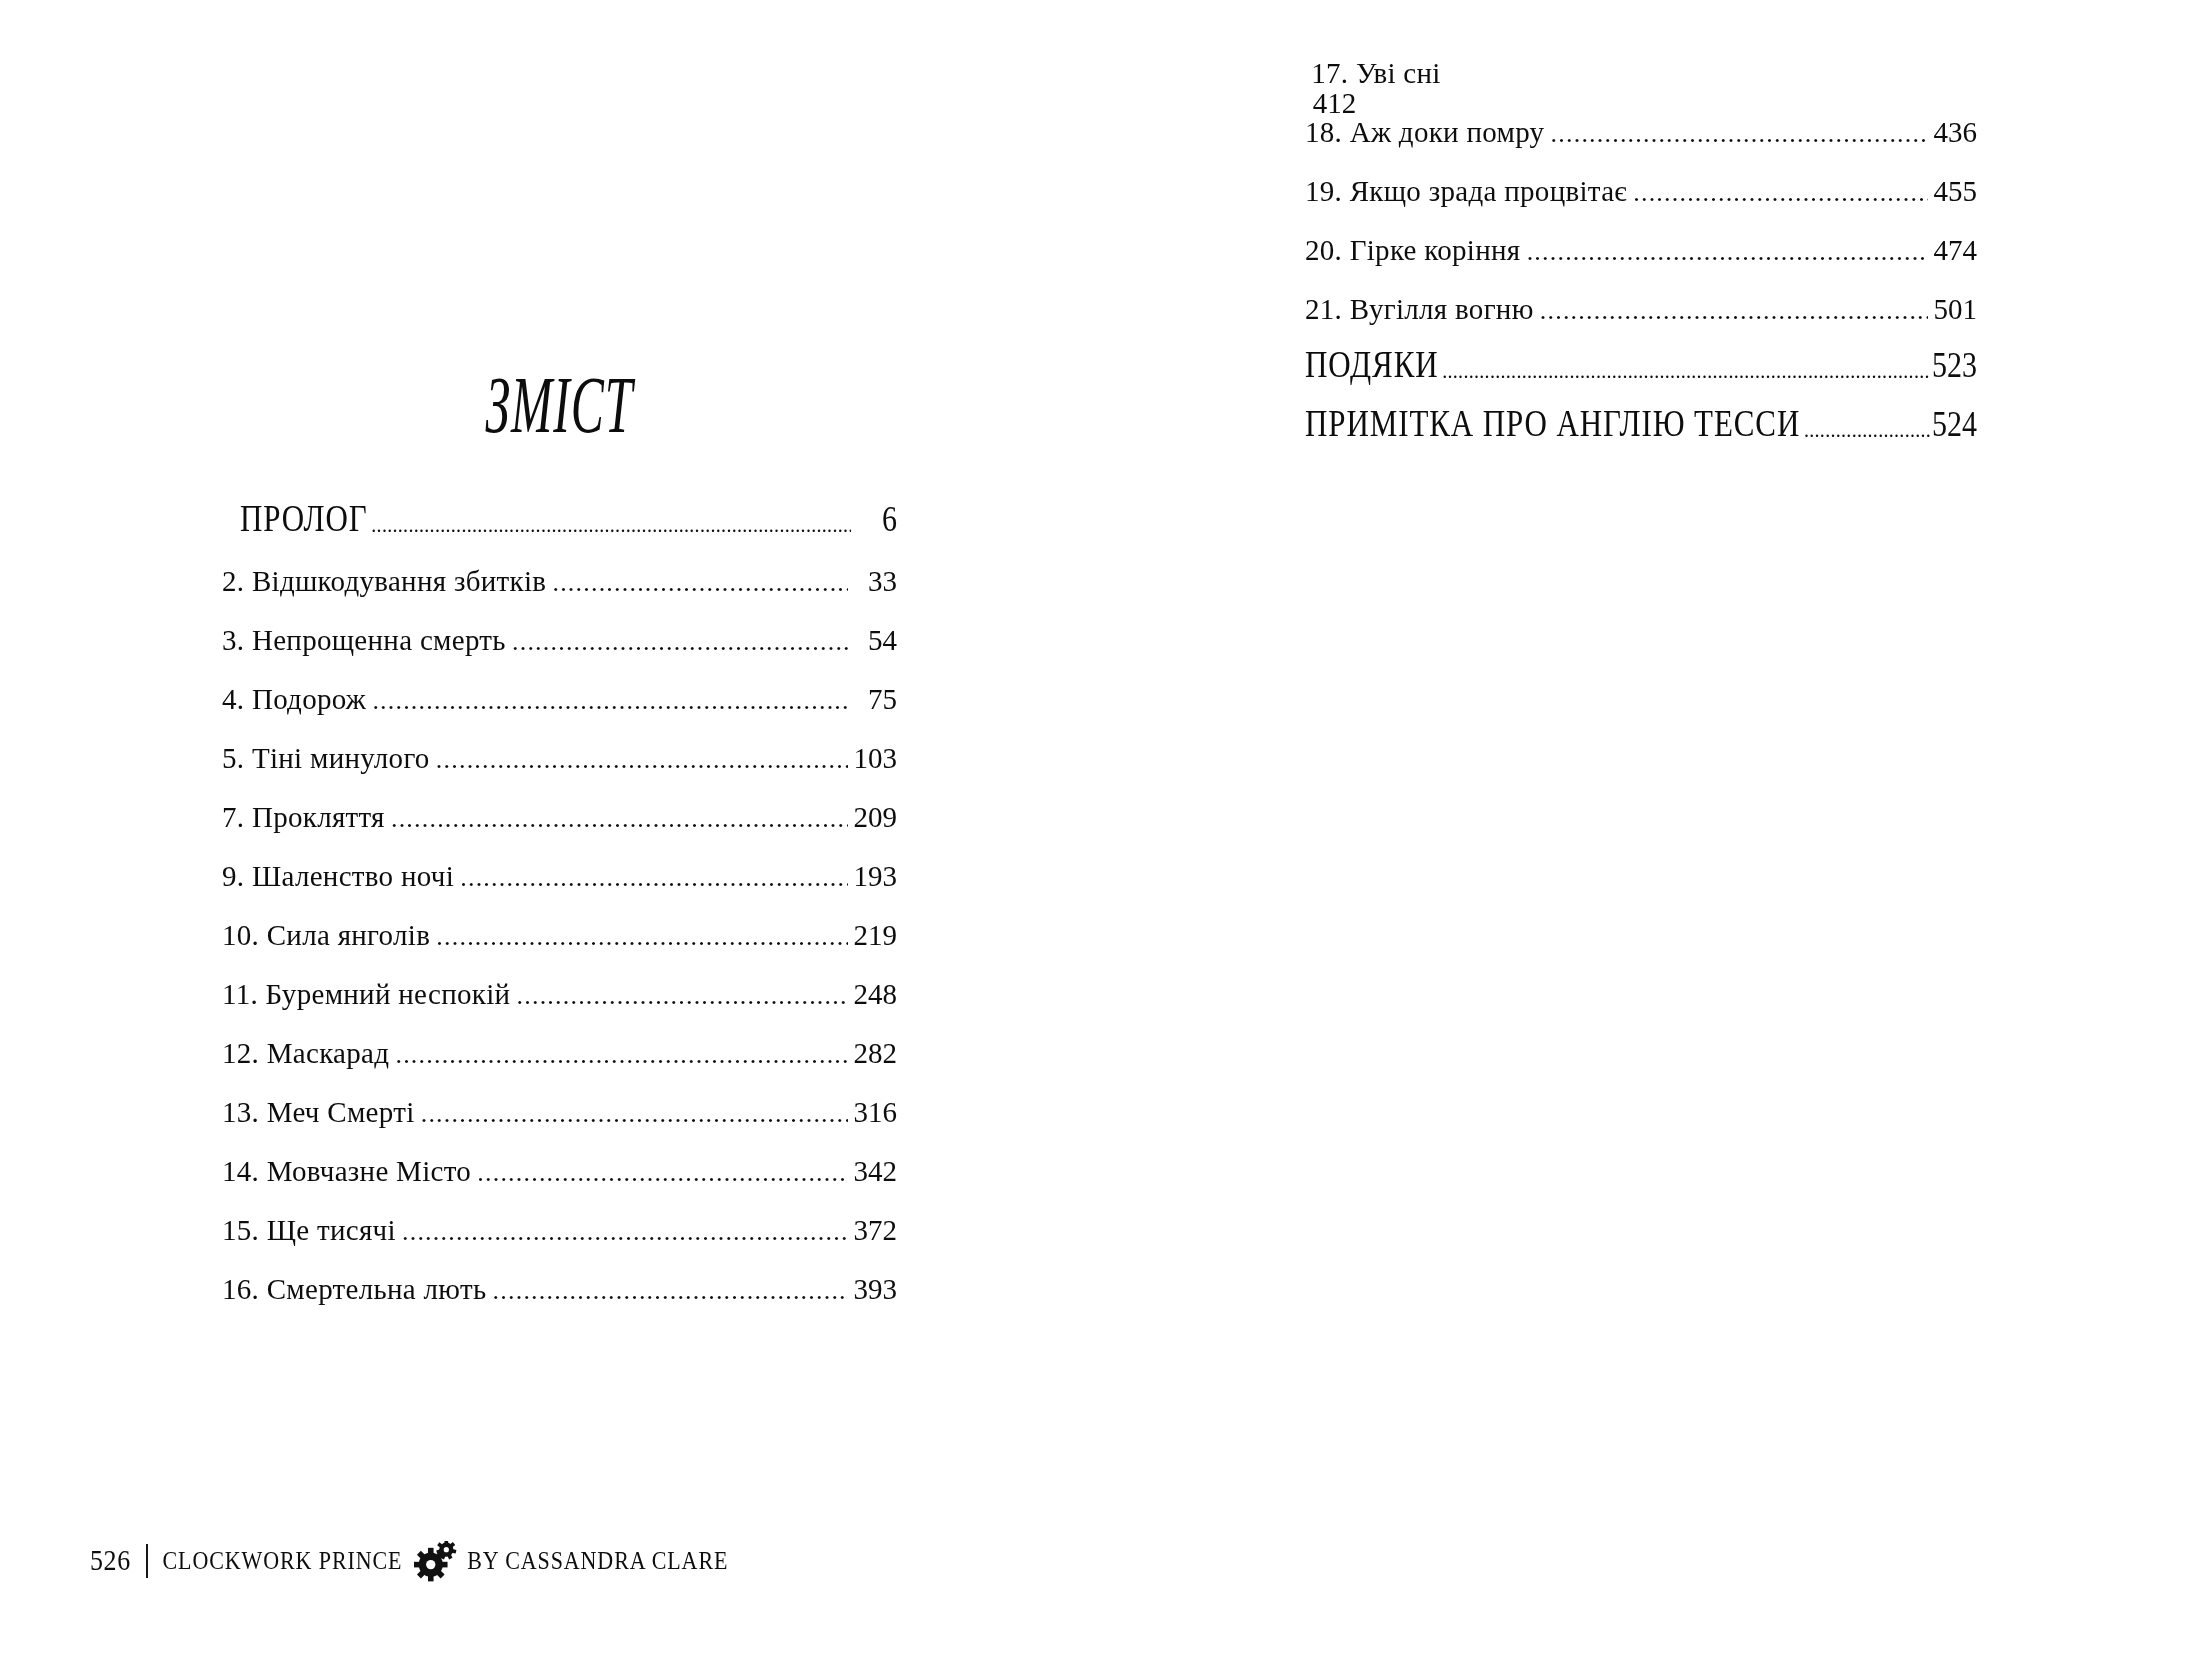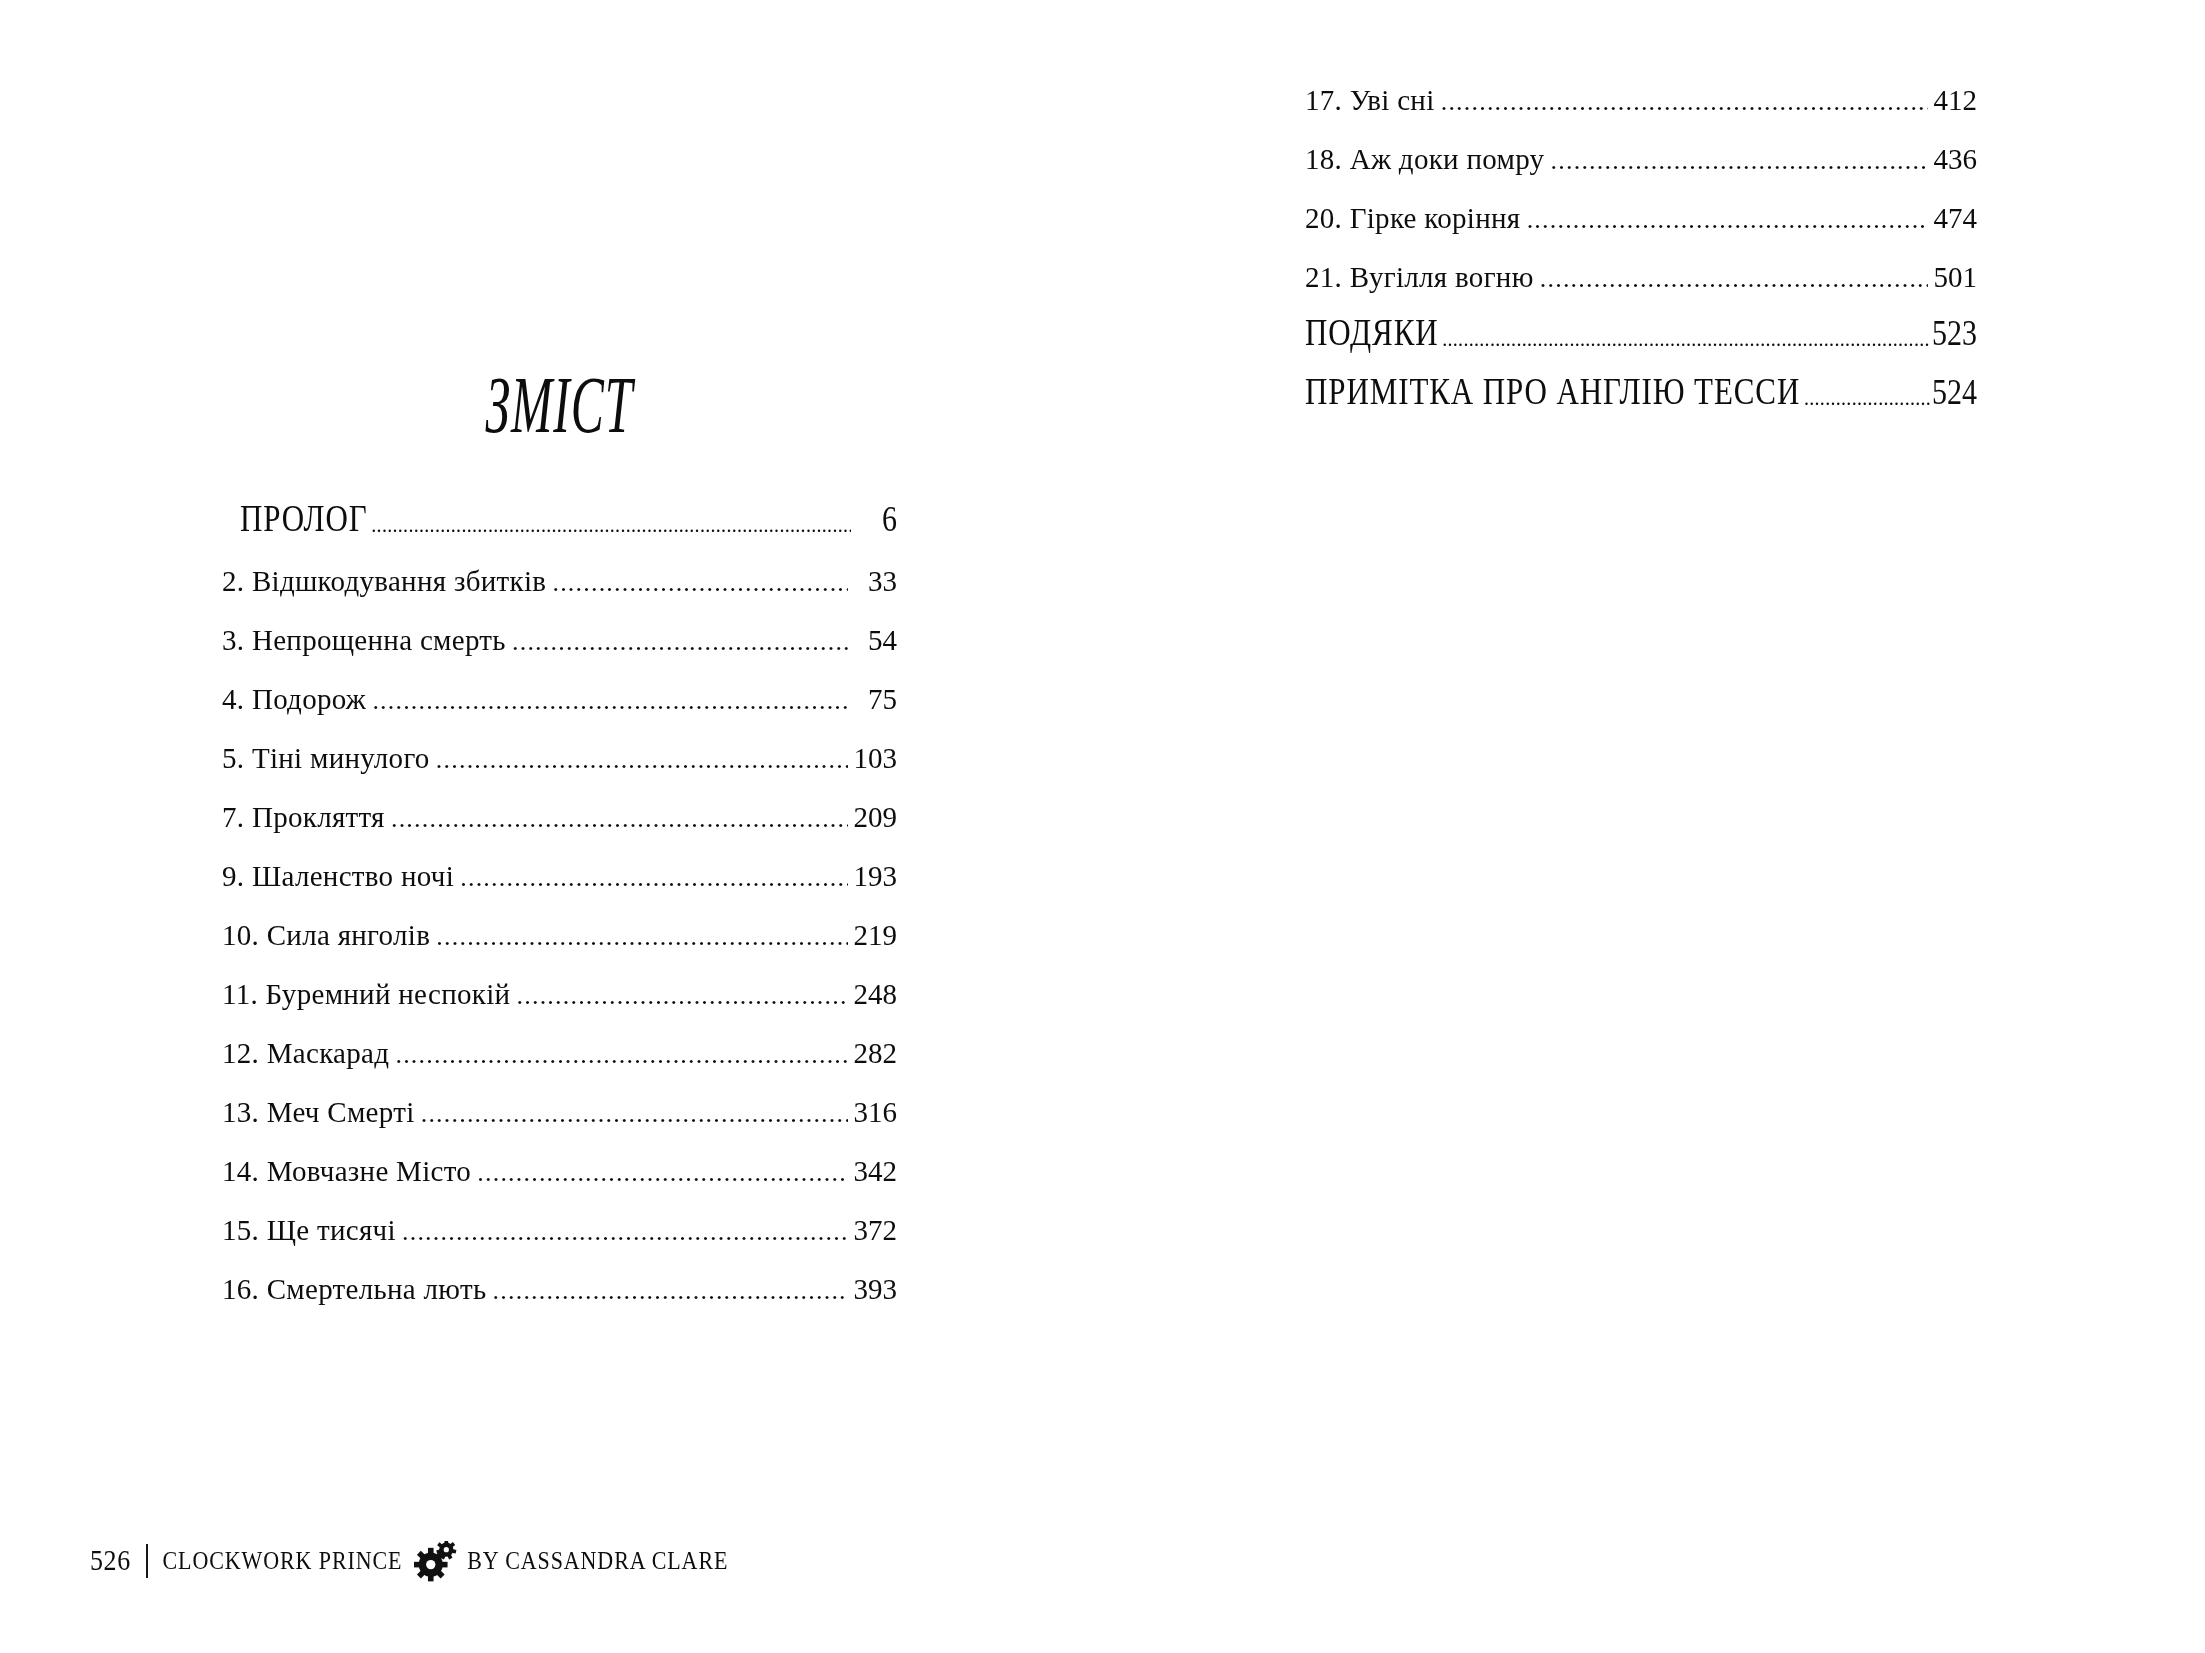--- a/index.html
+++ b/index.html
@@ -47,21 +47,21 @@
 
   .toc-row {
     display: flex;
     align-items: baseline;
     height: 30px;
     margin-bottom: 29px;
     font-size: 29px;
     line-height: 30px;
   }
   .col-left .toc-list .toc-row:first-child { margin-top: 83px; margin-left: 18px; }
-  .col-right .toc-list .toc-row:first-child { margin-top: 85px; }
+  .col-right .toc-list .toc-row:first-child { margin-top: 58px; flex-direction: column; }
 
   .toc-label {
     white-space: nowrap;
     letter-spacing: 0.3px;
   }
   .toc-row.heading .toc-label {
     display: inline-block;
     font-size: 31px;
     letter-spacing: 0.9px;
     transform: scaleY(1.22);
@@ -220,20 +220,25 @@
     <div class="toc-list" id="right-list">
         <div class="toc-row">
           <span class="toc-label">17. Уві сні</span>
           <span class="dots"></span>
           <span class="toc-page">412</span>
         </div>
         <div class="toc-row">
           <span class="toc-label">18. Аж доки помру</span>
           <span class="dots"></span>
           <span class="toc-page">436</span>
+        </div>
+        <div class="toc-row">
+          <span class="toc-label">19. Якщо зрада процвітає</span>
+          <span class="dots"></span>
+          <span class="toc-page">455</span>
         </div>
         <div class="toc-row">
           <span class="toc-label">20. Гірке коріння</span>
           <span class="dots"></span>
           <span class="toc-page">474</span>
         </div>
         <div class="toc-row">
           <span class="toc-label">21. Вугілля вогню</span>
           <span class="dots"></span>
           <span class="toc-page">501</span>

